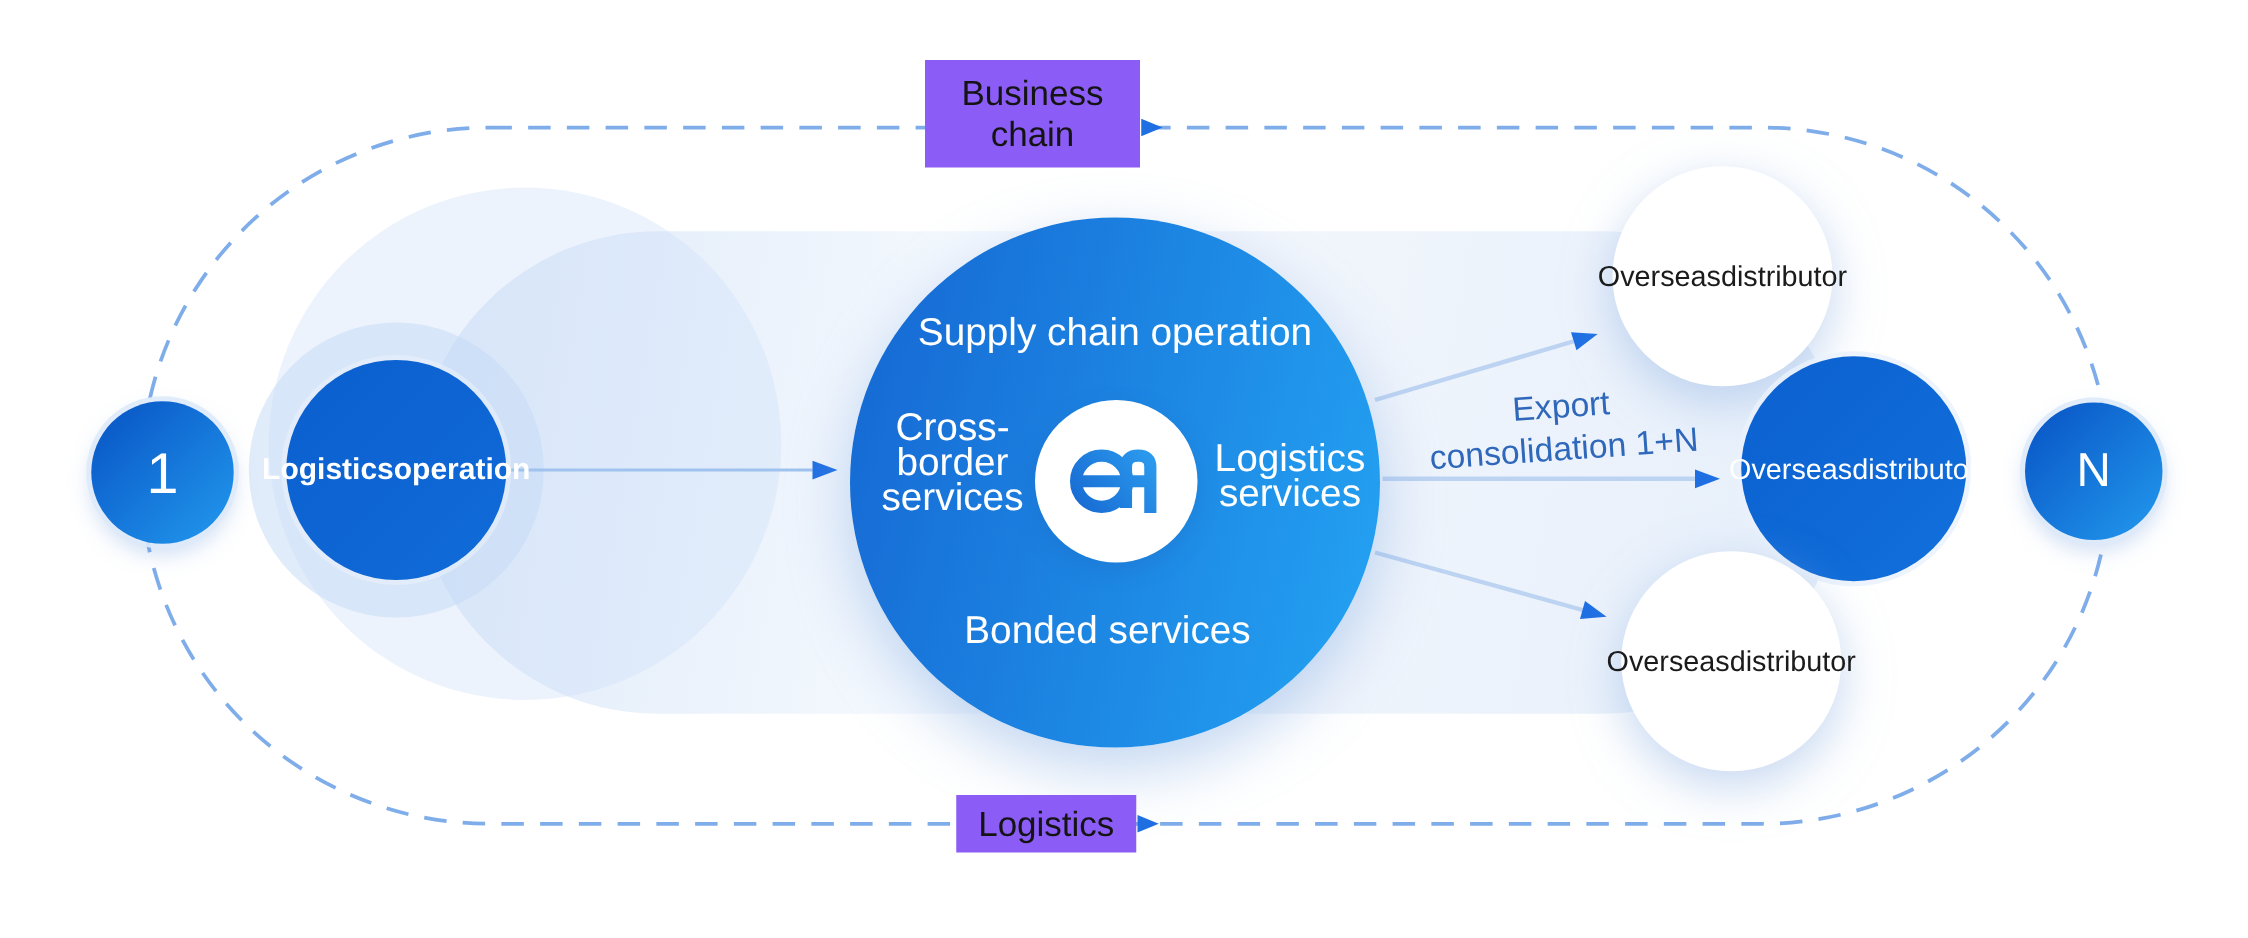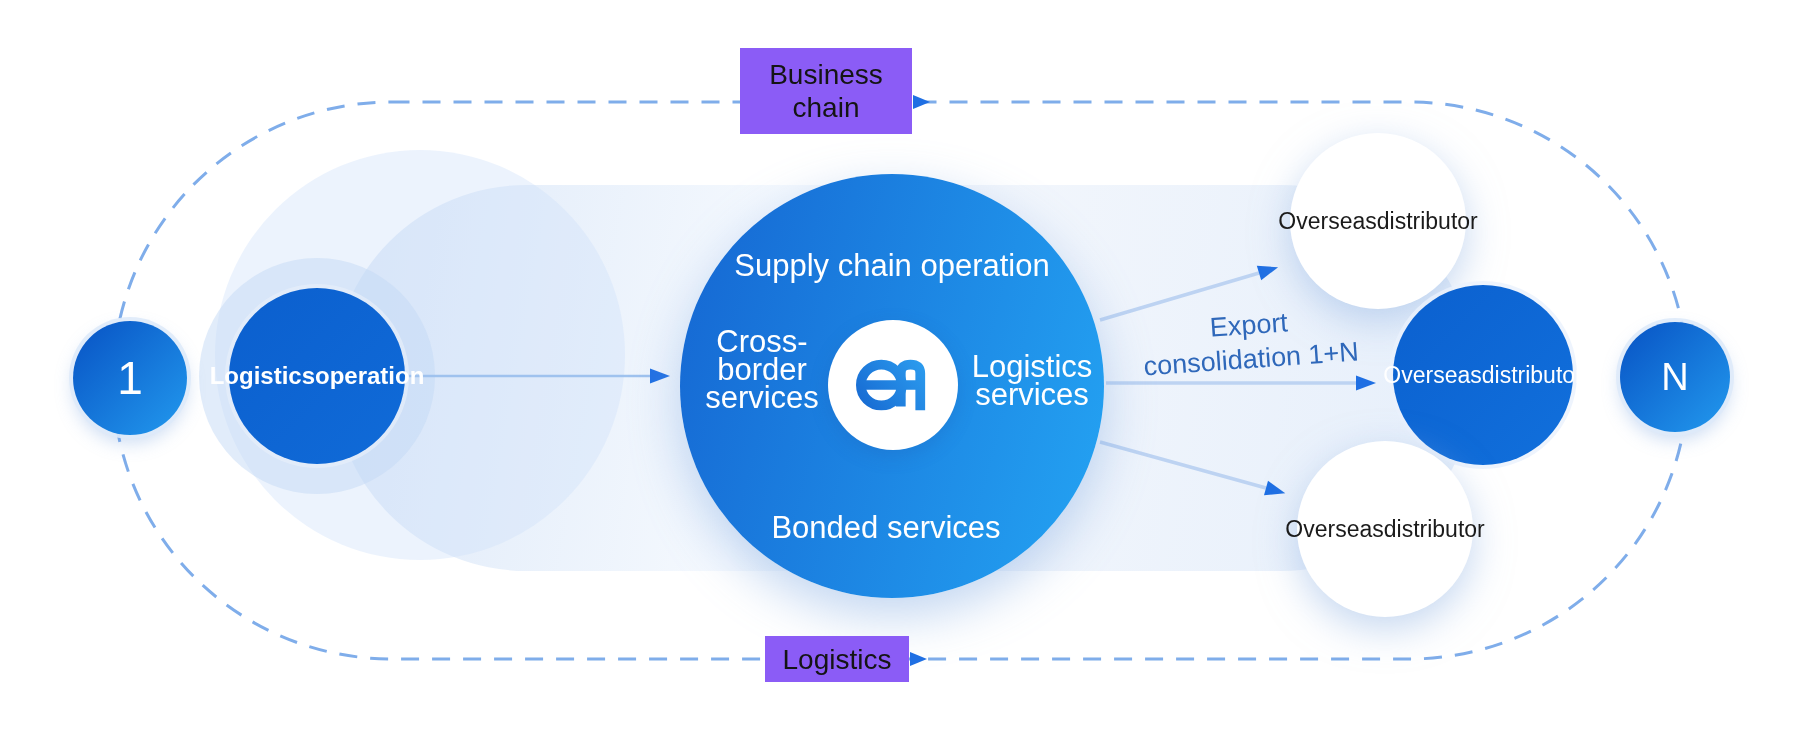--- a/index.html
+++ b/index.html
@@ -38,21 +38,21 @@
   .central{
     left:680px;top:174px;width:424px;height:424px;
     background:linear-gradient(105deg,#1566d2 0%,#24a4f3 100%);
     box-shadow:0 18px 50px rgba(120,165,225,0.45);
     color:#fff;z-index:3;
   }
   .central .c-label{position:absolute;font-size:31px;font-weight:500;line-height:28px;}
   .c-top{left:0;right:0;top:78px;font-size:26px;}
   .c-left{left:2px;top:154px;width:160px;text-align:center;}
   .c-right{left:277px;top:179px;width:150px;line-height:27px;}
-  .c-bottom{left:0;right:12px;top:340px;}
+  .c-bottom{left:0;right:12px;top:316px;}
   .logo-circle{
     position:absolute;left:148px;top:146px;width:130px;height:130px;border-radius:50%;
     background:#ffffff;display:flex;align-items:center;justify-content:center;
     box-shadow:0 6px 18px rgba(30,90,180,0.25);
   }
   .overseas-light{
     background:#ffffff;color:#1b1b1b;font-size:23px;font-weight:500;line-height:28px;
     box-shadow:0 12px 38px rgba(150,182,228,0.55);
   }
   .ov-top{left:1290px;top:133px;width:176px;height:176px;z-index:4;}

